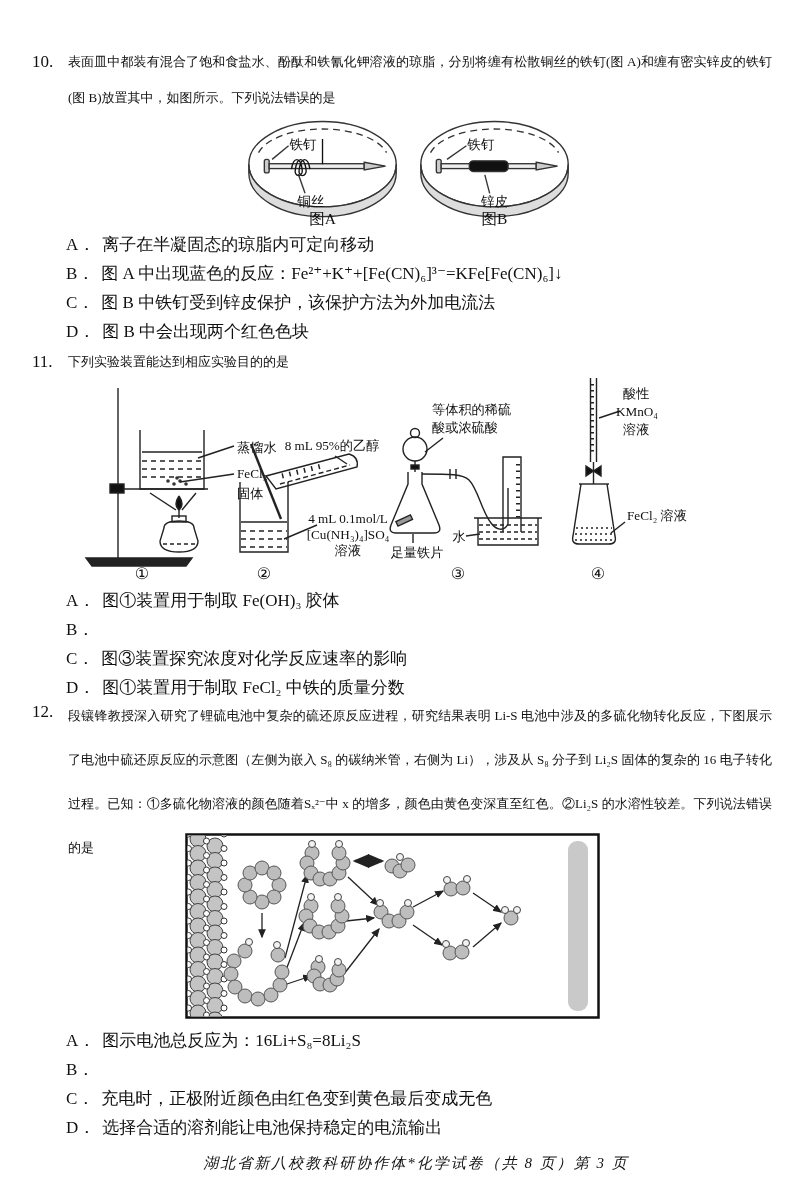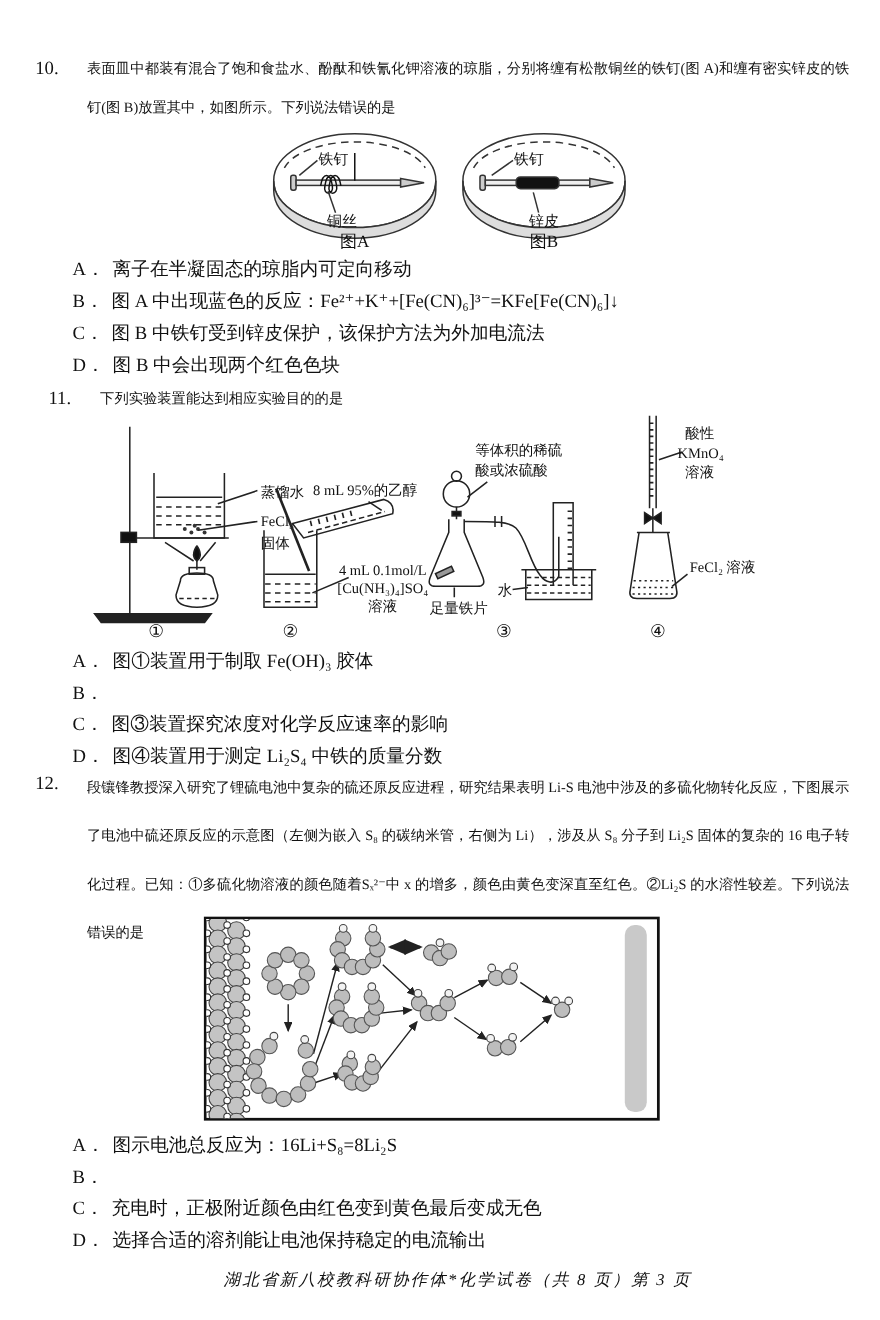--- a/index.html
+++ b/index.html
@@ -2,21 +2,21 @@
 <html><head>
 <meta charset="utf-8">
 <style>
   html,body{margin:0;padding:0;}
   body{
     width:800px;height:1200px;background:#ffffff;color:#111;
     font-family:"Liberation Serif","DejaVu Serif",serif;
     position:relative;overflow:hidden;
   }
   .abs{position:absolute;}
-  .qhead{display:flex;width:740px;gap:11px;}
+  .qhead{display:flex;width:740px;}
   .qnum{flex:0 0 36px;font-size:17px;line-height:36px;}
   .qtext{flex:1;font-size:13px;line-height:36px;text-align:justify;}
   .qtext.tight{line-height:44px;}
   .opts{width:740px;padding-left:34px;box-sizing:border-box;}
   .opt{display:flex;font-size:17px;line-height:29px;white-space:nowrap;}
   .opt-label{margin-right:7px;}
   svg{display:block;}
   svg text{font-size:13.2px;fill:#111;stroke:none;font-family:inherit;}
   svg text.big{font-size:14px;}
   svg text.cap{font-size:16px;}
@@ -84,21 +84,21 @@
   <div class="opt">
       <span class="opt-label">C．</span>
       <span>图 B 中铁钉受到锌皮保护，该保护方法为外加电流法</span>
     </div>
   <div class="opt">
       <span class="opt-label">D．</span>
       <span>图 B 中会出现两个红色色块</span>
     </div>
 </div>
 
-<div class="abs qhead" style="top:344px;left:44px;">
+<div class="abs qhead" style="top:344px;left:32px;">
   <div class="qnum">11.</div>
   <div class="qtext">下列实验装置能达到相应实验目的的是</div>
 </div>
 
 <svg class="abs" style="top:372px;left:30px;" width="740" height="215" viewBox="0 0 740 215">
 
   <g stroke="#222" fill="none" stroke-width="1.4">
     <line x1="88" y1="16" x2="88" y2="186"></line>
     <polygon points="56,186 162,186 156,194 62,194" fill="#222"></polygon>
     <rect x="80" y="112" width="14" height="9" fill="#111"></rect>
@@ -204,21 +204,21 @@
     </div>
   <div class="opt">
       <span class="opt-label">B．</span>
     </div>
   <div class="opt">
       <span class="opt-label">C．</span>
       <span>图③装置探究浓度对化学反应速率的影响</span>
     </div>
   <div class="opt">
       <span class="opt-label">D．</span>
-      <span>图④装置用于测定 Li₂S₄ 中铁的质量分数</span>
+      <span>图①装置用于制取 FeCl₂ 中铁的质量分数</span>
     </div>
 </div>
 
 <div class="abs qhead" style="top:694px;left:32px;">
   <div class="qnum">12.</div>
   <div class="qtext tight">段镶锋教授深入研究了锂硫电池中复杂的硫还原反应进程，研究结果表明 Li-S 电池中涉及的多硫化物转化反应，下图展示了电池中硫还原反应的示意图（左侧为嵌入 S₈ 的碳纳米管，右侧为 Li），涉及从 S₈ 分子到 Li₂S 固体的复杂的 16 电子转化过程。已知：①多硫化物溶液的颜色随着Sₓ²⁻中 x 的增多，颜色由黄色变深直至红色。②Li₂S 的水溶性较差。下列说法错误的是</div>
 </div>
 
 <svg class="abs" style="top:833px;left:185px;" width="415" height="186" viewBox="0 0 415 186">
   <defs>

